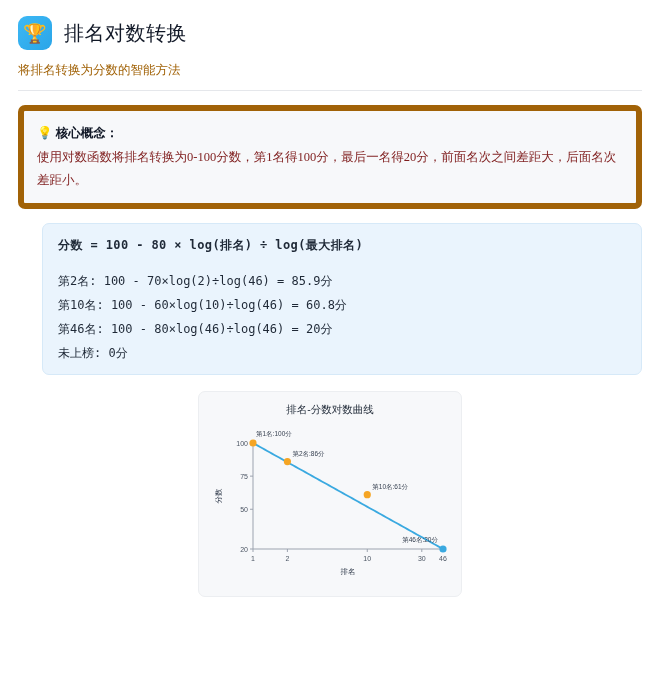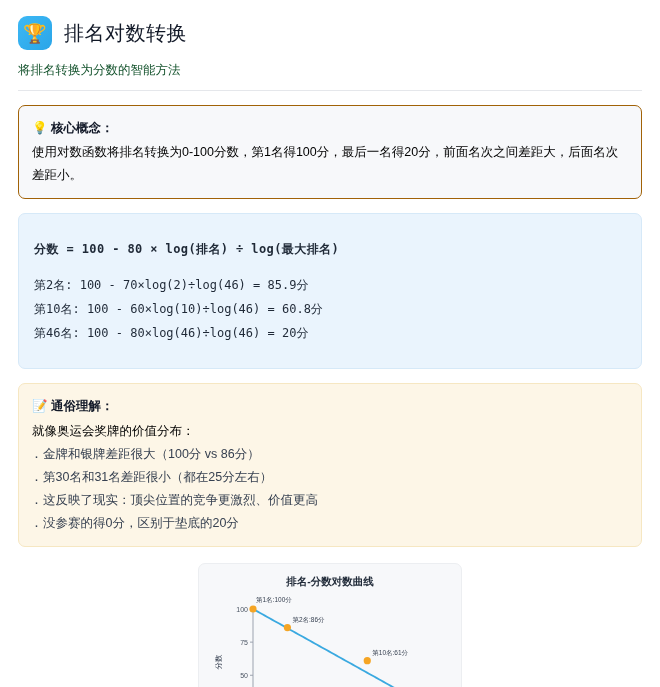--- a/index.html
+++ b/index.html
@@ -39,54 +39,56 @@
   }
   .title {
     font-size: 20px;
     font-weight: normal;
     color: #111827;
     letter-spacing: 0.5px;
   }
   .subtitle {
     margin-top: 12px;
     font-size: 12.5px;
-    color: #14532d;
+    color: #a16207;
   }
   .divider {
     margin-top: 11px;
     border-top: 1px solid #e5e7eb;
   }
   
   .callout {
     border-radius: 7px;
     padding: 11px 13px;
     margin-top: 14px;
     font-size: 12.5px;
     line-height: 1.85;
   }
   .callout-title {
     font-weight: bold;
     color: #111827;
     margin-bottom: 1px;
     font-size: 12.5px;
   }
-  .callout-body { color: #000000; }
+  .callout-body { color: #7f1d1d; }
 
   .callout-gray {
     background: #f7f8fa;
-    border: 1px solid #a16207;
+    border: 6px solid #a16207;
+    font-family: Liberation Serif, serif;
   }
   .callout-blue {
     background: #eaf4fd;
     border: 1px solid #d6e9f8;
     font-family: "DejaVu Sans Mono", monospace;
     font-size: 12px;
     line-height: 2.0;
-    padding: 23px 15px;
+    padding: 9px 15px;
     color: #1f2937;
+    margin-left: 24px;
   }
   .formula-main {
     font-weight: bold;
     margin-bottom: 12px;
     letter-spacing: 0.4px;
   }
   .callout-amber {
     background: #fdf6e7;
     border: 1px solid #f6e7c2;
   }
@@ -117,23 +119,23 @@
   .chart-card {
     width: 264px;
     background: #f7f8fa;
     border: 1px solid #eceef1;
     border-radius: 7px;
     padding: 11px 8px 9px 8px;
   }
   .chart-title {
     text-align: center;
     font-size: 10.5px;
-    font-weight: bold;
+    font-weight: normal;
     color: #1f2937;
-    margin-bottom: 8px;
+    margin-bottom: 14px;
   }
   .ico { font-style: normal; }
 </style>
 </head>
 <body>
 
 <div class="page">
 
   <div class="header">
     <div class="badge-icon">🏆</div>
@@ -148,35 +150,23 @@
       <span>核心概念：</span>
     </div>
     <div class="callout-body">使用对数函数将排名转换为0-100分数，第1名得100分，最后一名得20分，前面名次之间差距大，后面名次差距小。</div>
   </div>
 
   <div class="callout callout-blue">
     <div class="formula-main">分数 = 100 - 80 × log(排名) ÷ log(最大排名)</div>
     <div>第2名:  100 - 70×log(2)÷log(46) = 85.9分</div>
     <div>第10名: 100 - 60×log(10)÷log(46) = 60.8分</div>
     <div>第46名: 100 - 80×log(46)÷log(46) = 20分</div>
-  </div>
-
-  <div class="callout callout-amber">
-    <div class="callout-title">
-      <i class="ico">📝</i>
-      <span>通俗理解：</span>
-    </div>
-    <div class="callout-body">就像奥运会奖牌的价值分布：</div>
-    <ul class="bullets">
-      <li>金牌和银牌差距很大（100分 vs 86分）</li>
-      <li>第30名和31名差距很小（都在25分左右）</li>
-      <li>这反映了现实：顶尖位置的竞争更激烈、价值更高</li>
-      <li>没参赛的得0分，区别于垫底的20分</li>
-    </ul>
-  </div>
+    <div>未上榜: 0分</div>
+  </div>
+
 
   <div class="chart-wrap">
     <div class="chart-card">
       <div class="chart-title">排名-分数对数曲线</div>
       <svg id="chart-svg" width="248" height="152" viewBox="0 0 248 152">
           <line x1="46" y1="10" x2="46" y2="118" stroke="#9ca3af" stroke-width="1"></line>
           <line x1="46" y1="118" x2="236" y2="118" stroke="#9ca3af" stroke-width="1"></line>
           <line x1="43" y1="118" x2="46" y2="118" stroke="#9ca3af" stroke-width="1"></line>
           <text x="41" y="121" text-anchor="end" font-size="7" fill="#4b5563" font-family="&quot;Liberation Sans&quot;, sans-serif">20</text>
           <line x1="43" y1="78.25" x2="46" y2="78.25" stroke="#9ca3af" stroke-width="1"></line>

